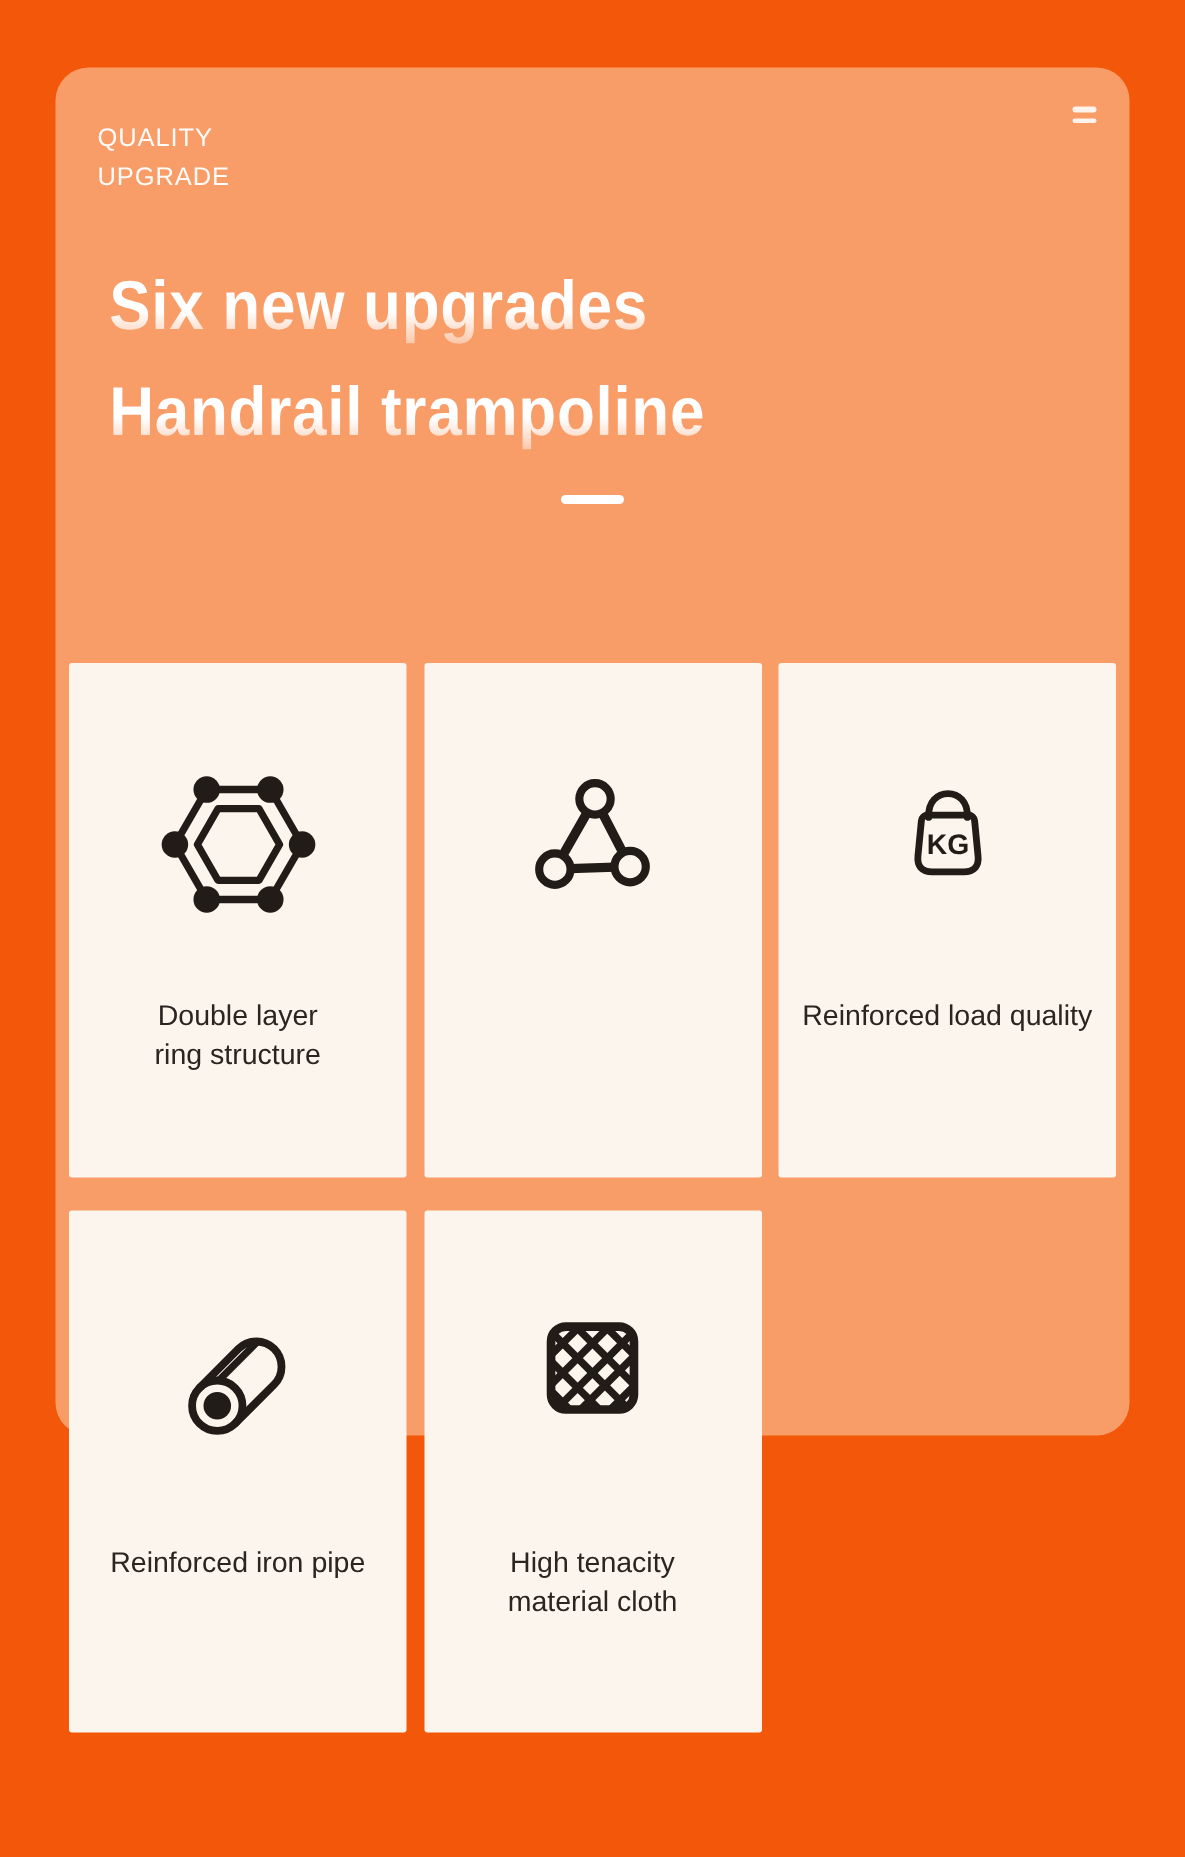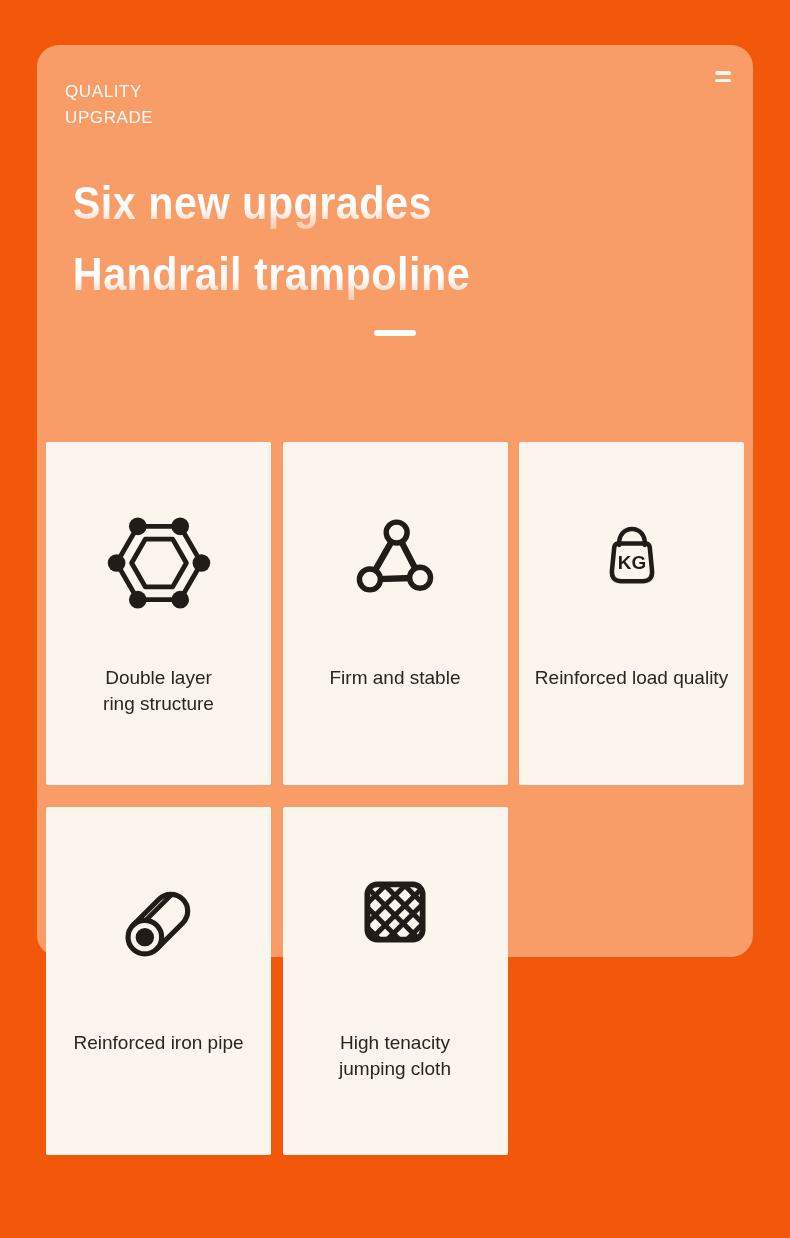--- a/index.html
+++ b/index.html
@@ -75,21 +75,20 @@
 
       <div class="card">
         <div class="icon-box">
           <svg width="92" height="84" viewBox="0 0 110 100">
             <polygon class="stroke" stroke-width="7.5" points="57,22 25,78 85,76"></polygon>
             <circle class="ring" cx="57" cy="22" r="12.5"></circle>
             <circle class="ring" cx="25" cy="78" r="12.5"></circle>
             <circle class="ring" cx="85" cy="76" r="12.5"></circle>
           </svg>
         </div>
-        <div class="label">Firm and stable</div>
       </div>
 
 
       <div class="card">
         <div class="icon-box">
           <svg width="68" height="80" viewBox="0 0 90 100">
             <path class="stroke" stroke-width="6" d="M 28,38 C 26,10 64,10 62,38"></path>
             <path class="stroke" stroke-width="6" d="M 27,36 L 63,36 C 66,36 68,38 68.5,41 L 71.5,72 C 72.5,81 68,86 59,86 L 31,86 C 22,86 17.5,81 18.5,72 L 21.5,41 C 22,38 24,36 27,36 Z"></path>
             <text class="kg-text" x="45" y="70" text-anchor="middle">KG</text>
           </svg>
@@ -128,18 +127,18 @@
               <path d="M 48,4 L 76,32"></path>
               <path d="M 24,4 L 76,56"></path>
               <path d="M 4,8 L 72,76"></path>
               <path d="M 4,32 L 48,76"></path>
               <path d="M 4,56 L 24,76"></path>
             </g>
             <rect class="stroke" stroke-width="7" x="6.5" y="6.5" width="67" height="67" rx="12"></rect>
           </svg>
         </div>
         <div class="label">High tenacity
-jumping cloth</div>
+material cloth</div>
       </div>
 
     </div>
   </div>
 </div>
 
 </body></html>

